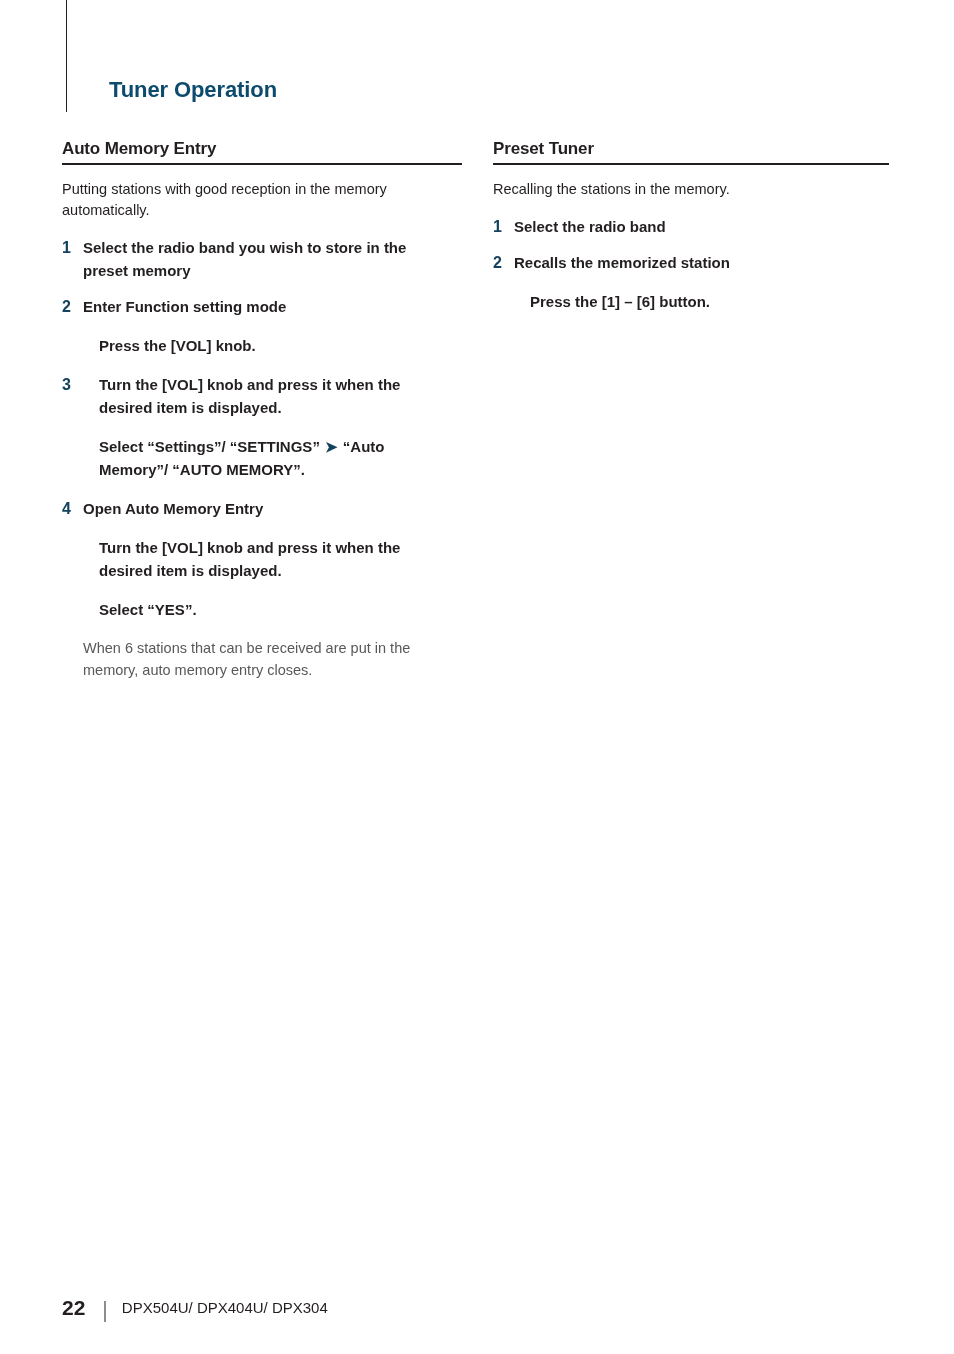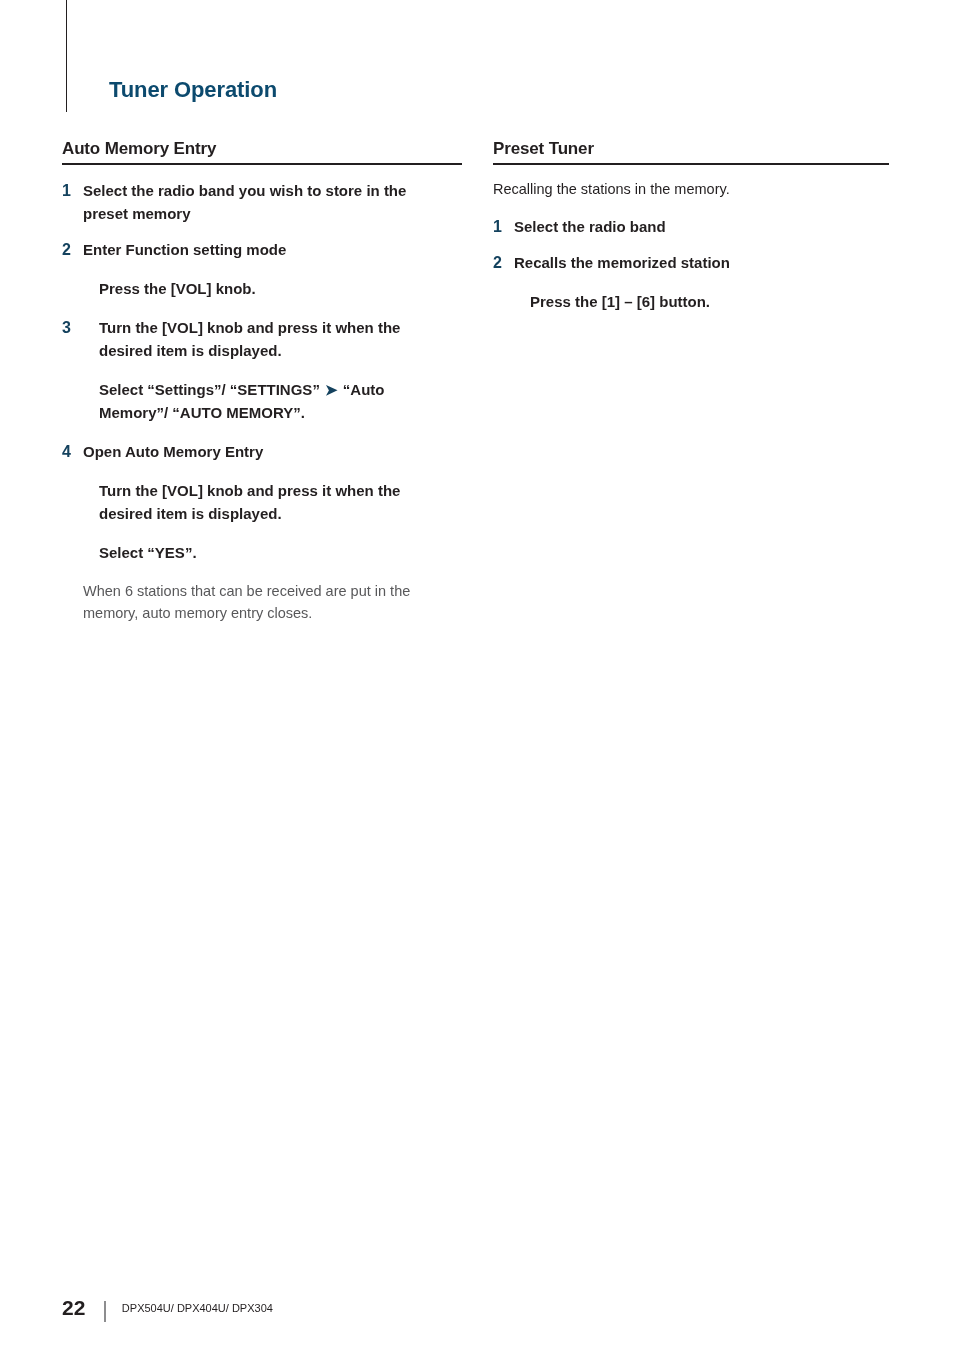--- a/index.html
+++ b/index.html
@@ -148,40 +148,41 @@
     color: #231f20;
     line-height: 28px;
   }
   .footer-sep {
     width: 1.5px;
     height: 21px;
     background: #8d8d8f;
     margin: 0 16px 0 19px;
   }
   .footer-models {
-    font-size: 11px;
+    font-size: 15px;
     color: #231f20;
     line-height: 28px;
     white-space: nowrap;
   }
 </style>
 </head>
 <body>
 
 <div class="page">
 
   <div class="title-rule"></div>
   <h1 class="chapter-title">Tuner Operation</h1>
 
   <div class="columns">
 
     <div class="col col-left">
 
       <h2 class="section-head">Auto Memory Entry</h2>
 
+      <p class="lead">Putting stations with good reception in the memory automatically.</p>
 
       <div class="steps">
 
         <div class="step">
           <span class="step-num">1</span>
           <p class="step-title w-narrow">Select the radio band you wish to store in the preset memory</p>
         </div>
 
         <div class="step">
           <span class="step-num">2</span>

